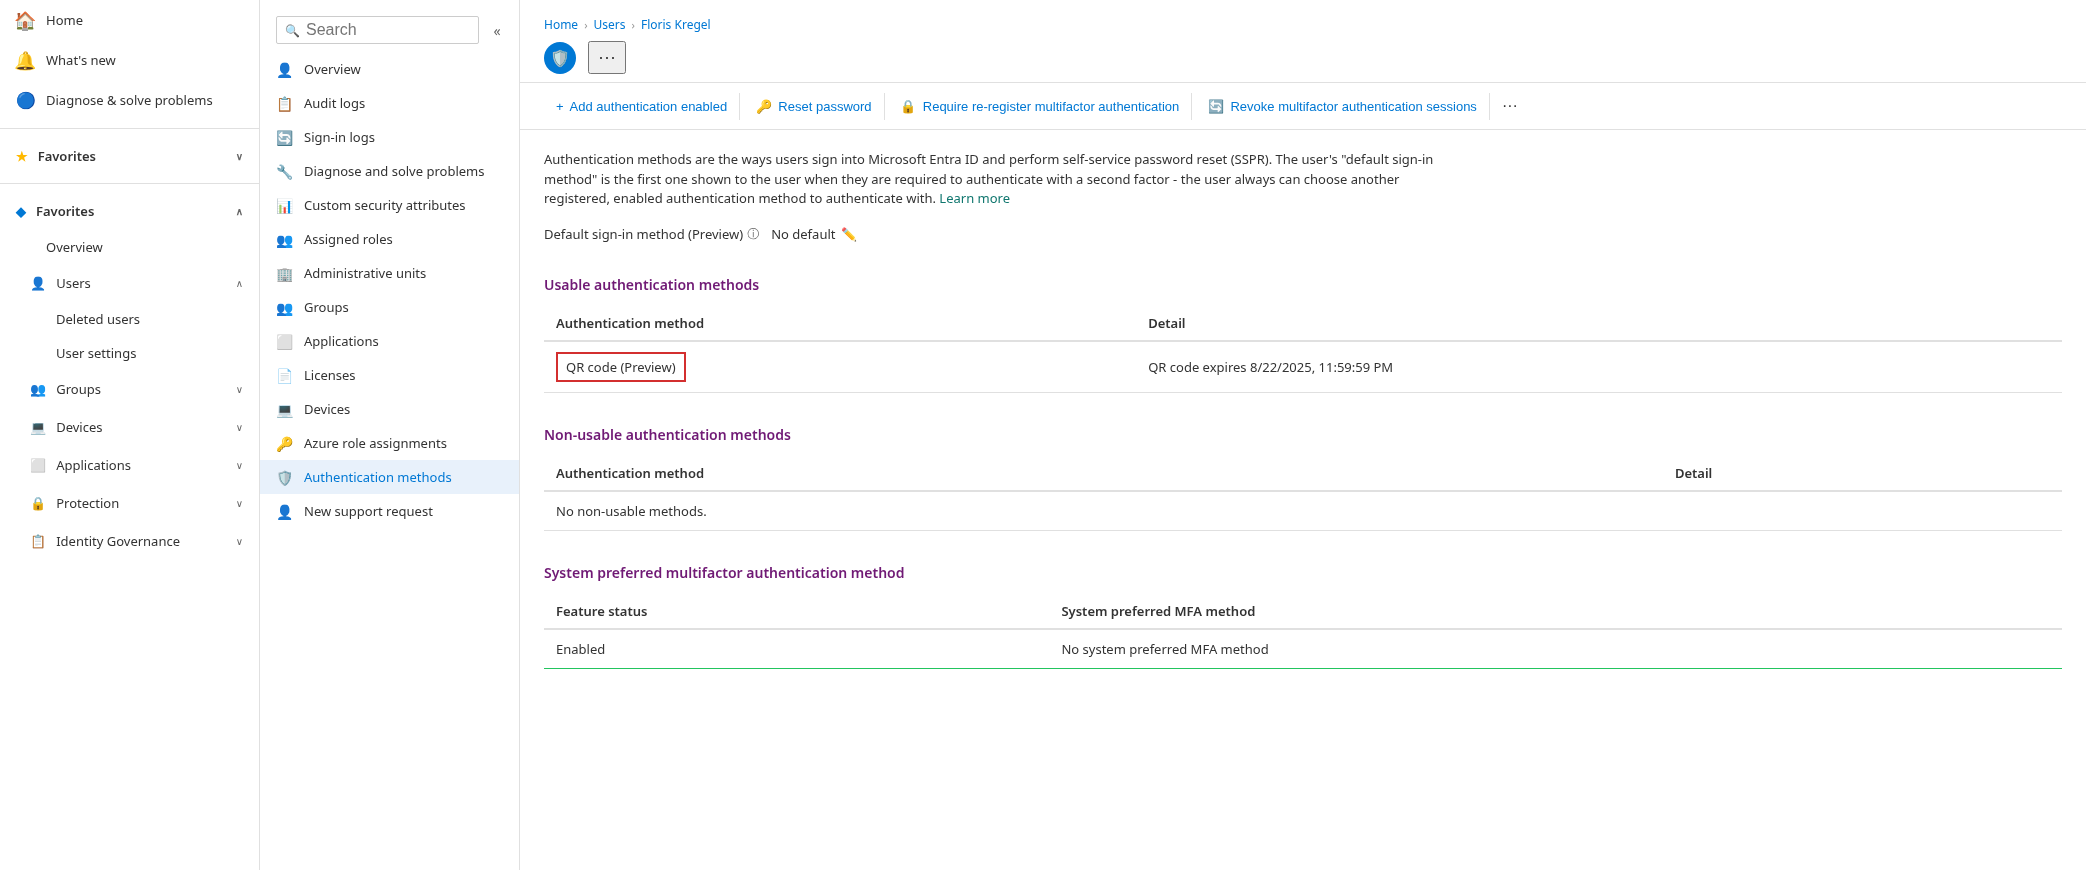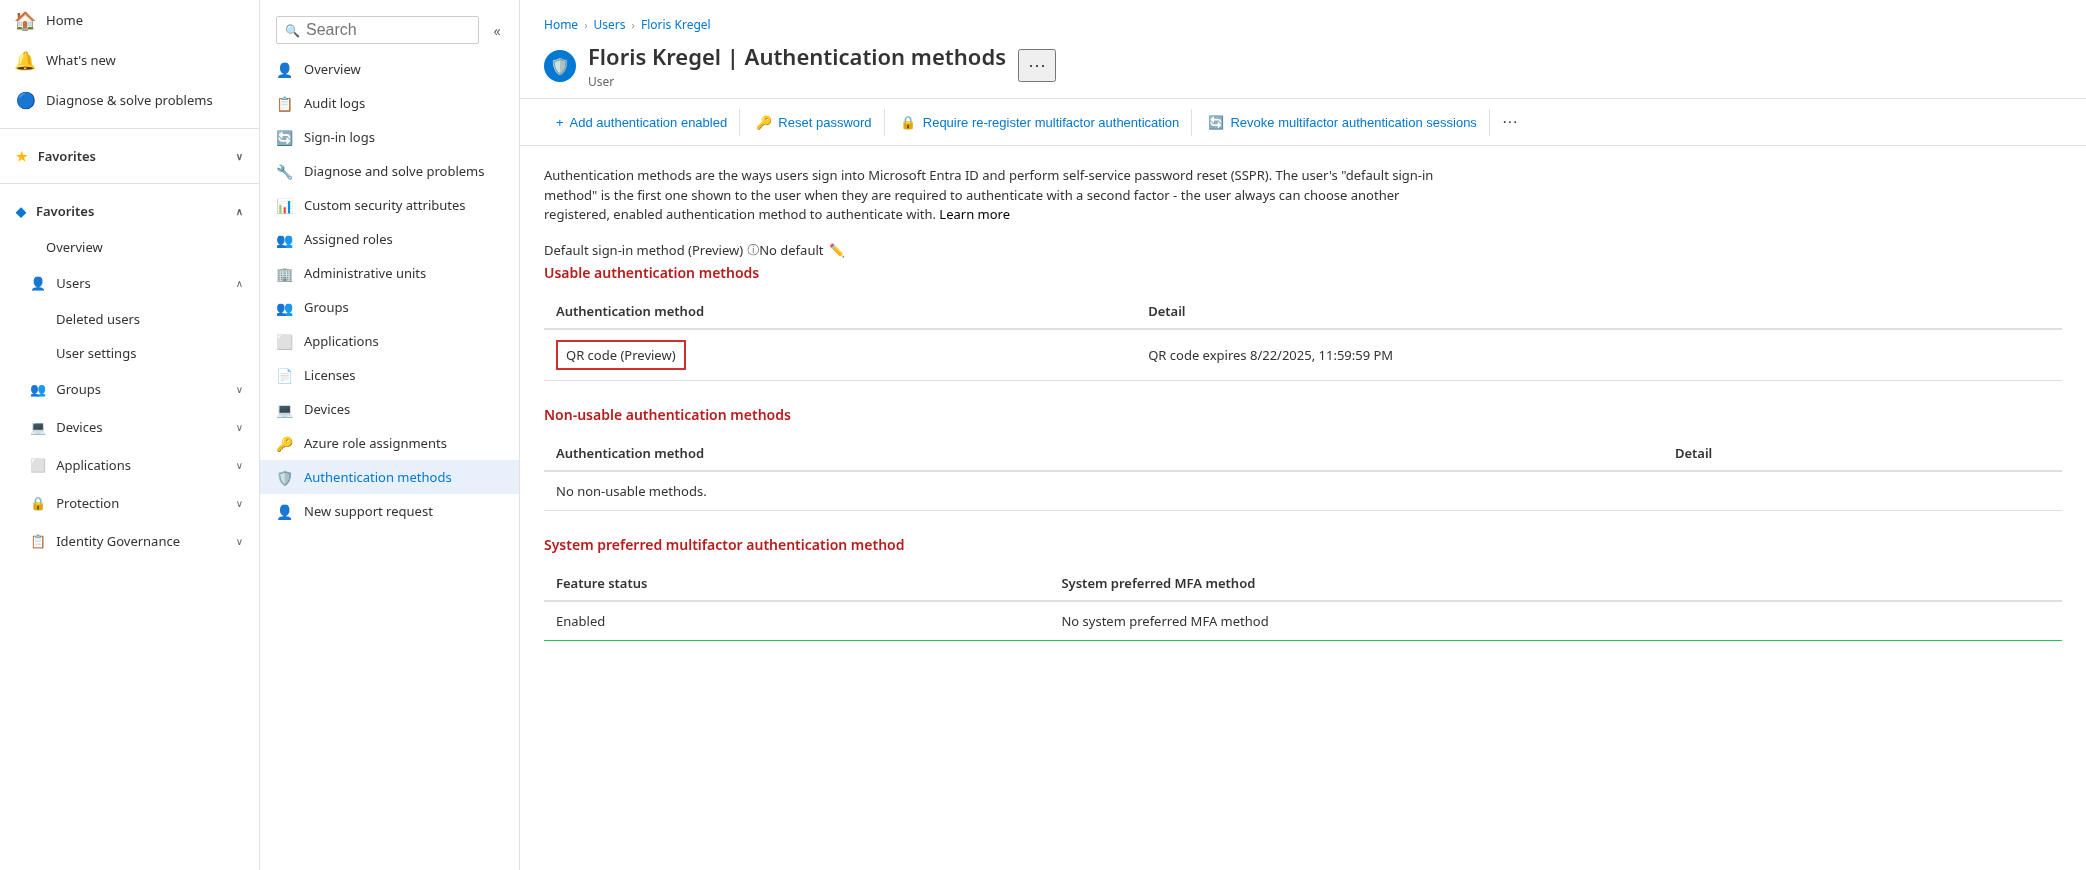--- a/index.html
+++ b/index.html
@@ -48,27 +48,27 @@
     .toolbar { display: flex; align-items: center; gap: 0; padding: 8px 24px; border-bottom: 1px solid #e0e0e0; flex-wrap: wrap; gap: 4px; }
     .toolbar-btn { display: flex; align-items: center; gap: 6px; padding: 6px 12px; border: none; background: none; cursor: pointer; font-size: 13px; color: #0078d4; border-right: 1px solid #e0e0e0; }
     .toolbar-btn:last-child { border-right: none; }
     .toolbar-more { padding: 6px 8px; border: none; background: none; cursor: pointer; color: #333; font-size: 16px; }
 
     
     .content-body { padding: 20px 24px; }
     .description { font-size: 13px; color: #333; line-height: 1.5; margin-bottom: 16px; max-width: 900px; }
     .description a { color: #0078d4; text-decoration: none; }
 
-    .field-row { display: flex; align-items: center; gap: 0; margin-bottom: 4px; }
+    .field-row { display: flex; align-items: center; gap: 12px; margin-bottom: 16px; }
     .field-label { font-size: 13px; color: #333; display: flex; align-items: center; gap: 4px; }
     .field-value { font-size: 13px; color: #333; display: flex; align-items: center; gap: 6px; }
     .edit-icon { color: #0078d4; cursor: pointer; font-size: 13px; }
     .info-icon { color: #666; font-size: 12px; cursor: help; }
 
-    .section-title { font-size: 14px; font-weight: 600; color: #b91c1c; margin-bottom: 12px; }
+    .section-title { font-size: 14px; font-weight: 600; color: #701a75; margin-bottom: 12px; margin-top: 32px; }
 
     
     .auth-table { width: 100%; border-collapse: collapse; margin-bottom: 24px; }
     .auth-table th { text-align: left; padding: 8px 12px; font-size: 13px; font-weight: 600; color: #333; border-bottom: 2px solid #e0e0e0; }
     .auth-table td { padding: 10px 12px; font-size: 13px; color: #333; border-bottom: 1px solid #e0e0e0; }
     .qr-code-cell { display: inline-block; border: 2px solid #d32f2f; padding: 4px 8px; color: #333; font-size: 13px; cursor: pointer; }
 
     
     .mfa-table { width: 100%; border-collapse: collapse; }
     .mfa-table th { text-align: left; padding: 8px 12px; font-size: 13px; font-weight: 600; color: #333; border-bottom: 2px solid #e0e0e0; }
@@ -239,24 +239,20 @@
       <div class="breadcrumb">
         <a>Home</a>
         <span class="breadcrumb-sep">›</span>
         <a>Users</a>
         <span class="breadcrumb-sep">›</span>
         <span style="color:#0078d4;">Floris Kregel</span>
       </div>
       <div class="page-title-row">
         <div class="page-icon">
           <span style="font-size:16px;">🛡️</span>
-        </div>
-        <div>
-          <div class="page-title">Floris Kregel | Authentication methods</div>
-          <div class="page-subtitle">User</div>
         </div>
         <button class="more-btn">···</button>
       </div>
     </div>
 
     <div class="toolbar">
       <button class="toolbar-btn">
         <span>+</span>
         <span>Add authentication enabled</span>
       </button>
@@ -271,21 +267,21 @@
       <button class="toolbar-btn">
         <span>🔄</span>
         <span>Revoke multifactor authentication sessions</span>
       </button>
       <button class="toolbar-more">···</button>
     </div>
 
     <div class="content-body">
       <p class="description">
         <span>Authentication methods are the ways users sign into Microsoft Entra ID and perform self-service password reset (SSPR). The user's "default sign-in method" is the first one shown to the user when they are required to authenticate with a second factor - the user always can choose another registered, enabled authentication method to authenticate with.</span>
-        <a style="color:#000000;text-decoration:none;cursor:pointer;">Learn more</a>
+        <a style="color:#0f766e;text-decoration:none;cursor:pointer;">Learn more</a>
       </p>
 
       <div class="field-row">
         <span class="field-label">
           <span>Default sign-in method (Preview)</span>
           <span class="info-icon">ⓘ</span>
         </span>
         <span class="field-value">
           <span>No default</span>
           <span class="edit-icon">✏️</span>

